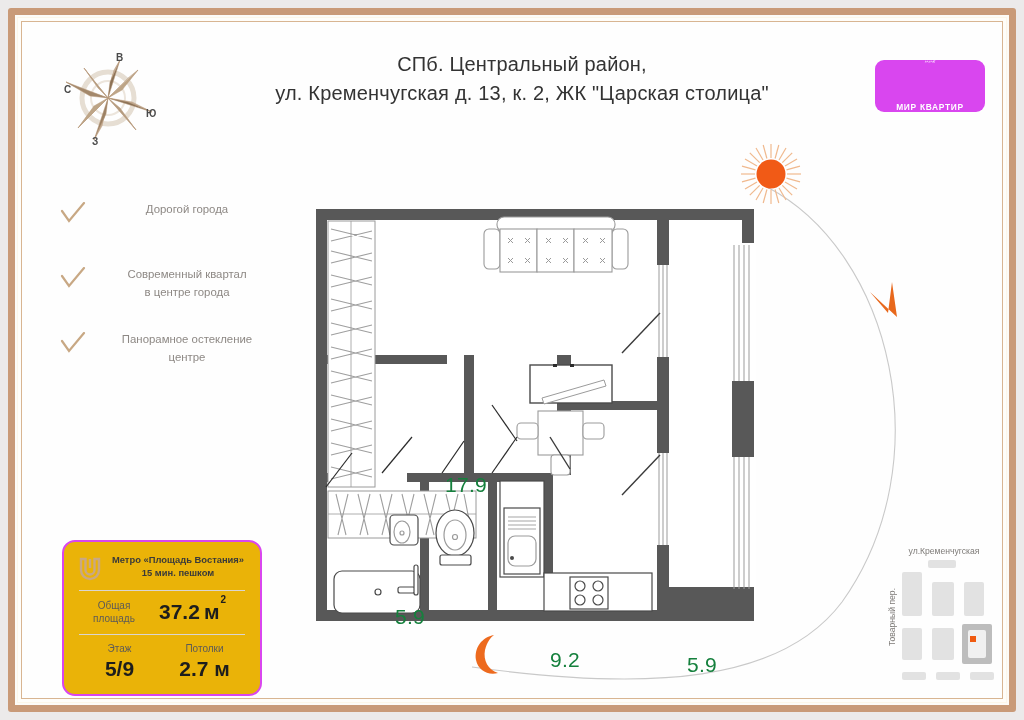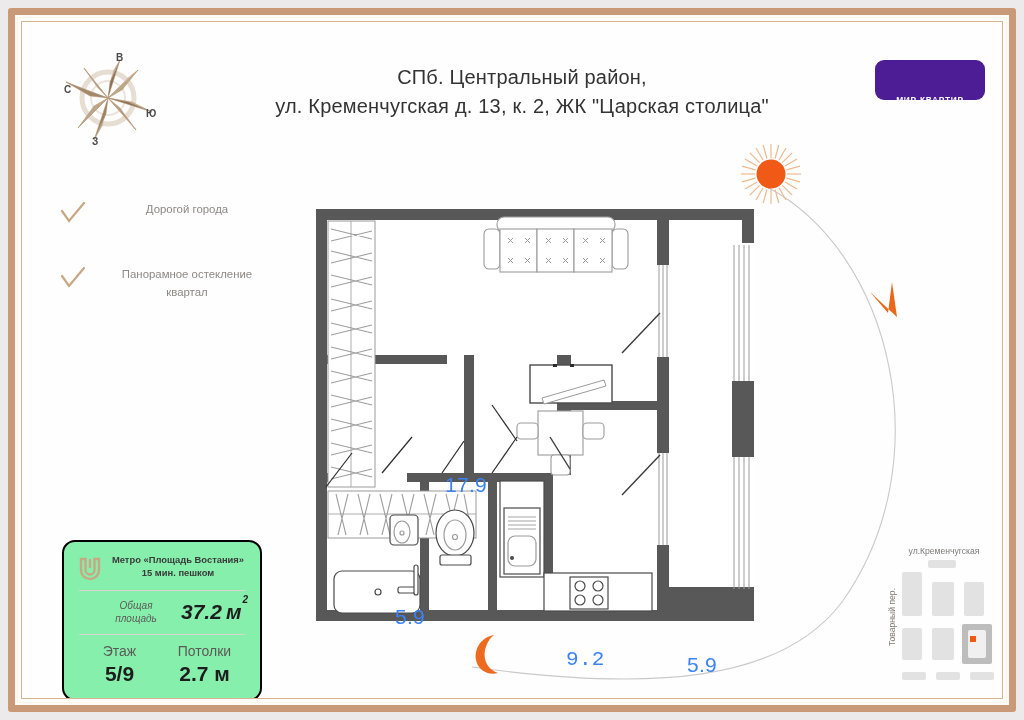--- a/index.html
+++ b/index.html
@@ -24,29 +24,29 @@
     position:absolute;left:21px;top:21px;right:21px;bottom:21px;
     border:1px solid #d8b592;background:#ffffff;
   }
   .canvas{
     position:absolute;left:22px;top:22px;right:22px;bottom:22px;
     background:#fefefe;overflow:hidden;
   }
 
   
   .title{
-    position:absolute;left:220px;top:41px;width:560px;
+    position:absolute;left:220px;top:28px;width:560px;
     text-align:center;color:#333;font-size:20px;line-height:29px;
     letter-spacing:.2px;
   }
   .title .l2{display:block;}
 
   .logo{
-    position:absolute;left:853px;top:38px;width:110px;height:40px;
-    background:#4c1d95;border-radius:9px;
+    position:absolute;left:853px;top:38px;width:110px;height:52px;
+    background:#d946ef;border-radius:9px;
     display:flex;flex-direction:column;align-items:center;justify-content:center;gap:36px;
   }
   .logo-mark{width:72px;height:20px;display:block;}
   .logo-text{
     color:#fff;font-size:8.4px;font-weight:bold;letter-spacing:.7px;
     margin-top:3px;
   }
 
   
   .compass{position:absolute;left:28px;top:20px;width:120px;height:110px;}
@@ -64,55 +64,55 @@
   .feat{position:relative;margin-bottom:29px;min-height:36px;}
   .feat .tick{position:absolute;left:0;top:2px;width:26px;height:24px;}
   .feat .txt{
     display:block;margin-left:42px;color:#8d8884;font-size:11.4px;
     line-height:18px;text-align:center;width:170px;
   }
 
   
   .card{
     position:absolute;left:40px;top:518px;width:200px;
-    border:2px solid #000000;border-radius:13px;background:#86efac;
+    border:2px solid #d946ef;border-radius:13px;background:#eab308;
     padding:11px 13px 13px;box-sizing:border-box;
   }
   .card-metro{display:flex;align-items:flex-start;}
   .metro-ico{width:26px;height:26px;flex:0 0 26px;margin-top:2px;}
   .metro-txt{margin-left:6px;flex:1;text-align:center;}
   .metro-l1{font-size:9.4px;font-weight:bold;color:#3a3a3a;line-height:13px;}
   .metro-l2{font-size:9.4px;font-weight:bold;color:#3a3a3a;line-height:14px;}
   .hr{height:1px;background:#d9d5d2;margin:9px 2px 8px;}
-  .row-area{display:flex;align-items:center;justify-content:flex-end;font-style:italic;}
+  .row-area{display:flex;align-items:center;justify-content:flex-start;}
   .area-lbl{font-size:10px;color:#5c5a58;line-height:13px;text-align:center;width:74px;}
   .area-val{
     font-size:21px;font-weight:bold;color:#1d1d1d;margin-left:8px;position:relative;
   }
   .area-val sup{font-size:10px;font-weight:bold;position:relative;top:-8px;left:1px;}
   .row-two{display:flex;margin-top:2px;}
   .cell{flex:1;text-align:center;}
-  .cell .k{font-size:14px;color:#5c5a58;}
+  .cell .k{font-size:10px;color:#5c5a58;}
   .cell .v{font-size:21px;font-weight:bold;color:#1d1d1d;margin-top:3px;}
 
   
   .sky{position:absolute;left:400px;top:110px;width:560px;height:580px;pointer-events:none;}
 
   
   .plan{position:absolute;left:290px;top:183px;width:450px;height:420px;}
   .plan svg{display:block;}
   .area-num{
-    position:absolute;font-size:21px;color:#3b82f6;font-weight:500;
+    position:absolute;font-size:21px;color:#15803d;font-weight:500;
     letter-spacing:.3px;
   }
   .n179{left:133px;top:268px;}
   .n59h{left:83px;top:400px;}
   .n32 {left:37px;top:489px;}
   .n12 {left:137px;top:471px;margin-top:36px;}
-  .n92 {left:254px;top:443px;font-family:Liberation Mono, monospace;}
+  .n92 {left:238px;top:443px;}
   .n59l{left:375px;top:448px;}
 
   
   .minimap{position:absolute;left:858px;top:524px;width:128px;height:160px;}
   .mm-top{
     position:absolute;left:0;top:0;width:128px;text-align:center;
     font-size:8.6px;color:#7d7a77;
   }
   .mm-bottom{
     position:absolute;left:0;bottom:0;width:128px;text-align:center;
@@ -187,22 +187,29 @@
       <div class="feat">
         <svg class="tick" viewBox="0 0 26 24">
           <path d="M2 9 L9 19 L24 1" fill="none" stroke="#c8a884" stroke-width="2.2" stroke-linecap="round"></path>
         </svg>
         <span class="txt">Дорогой города</span>
       </div>
       <div class="feat">
         <svg class="tick" viewBox="0 0 26 24">
           <path d="M2 9 L9 19 L24 1" fill="none" stroke="#c8a884" stroke-width="2.2" stroke-linecap="round"></path>
         </svg>
+        <span class="txt" style="white-space:pre-line">Современный квартал
+в центре города</span>
+      </div>
+      <div class="feat">
+        <svg class="tick" viewBox="0 0 26 24">
+          <path d="M2 9 L9 19 L24 1" fill="none" stroke="#c8a884" stroke-width="2.2" stroke-linecap="round"></path>
+        </svg>
         <span class="txt" style="white-space:pre-line">Панорамное остекление
-квартал</span>
+центре</span>
       </div>
     </div>
 
     <div class="card">
       <div class="card-metro">
         <svg class="metro-ico" viewBox="0 0 26 26">
           <path d="M4 4 L4 15 A9 9 0 0 0 22 15 L22 4 L17.5 4 L17.5 15 A4.5 4.5 0 0 1 8.5 15 L8.5 4 Z" fill="none" stroke="#c9a884" stroke-width="2.4"></path>
           <path d="M13 4 L13 13" stroke="#c9a884" stroke-width="2.4" fill="none"></path>
         </svg>
         <div class="metro-txt">

